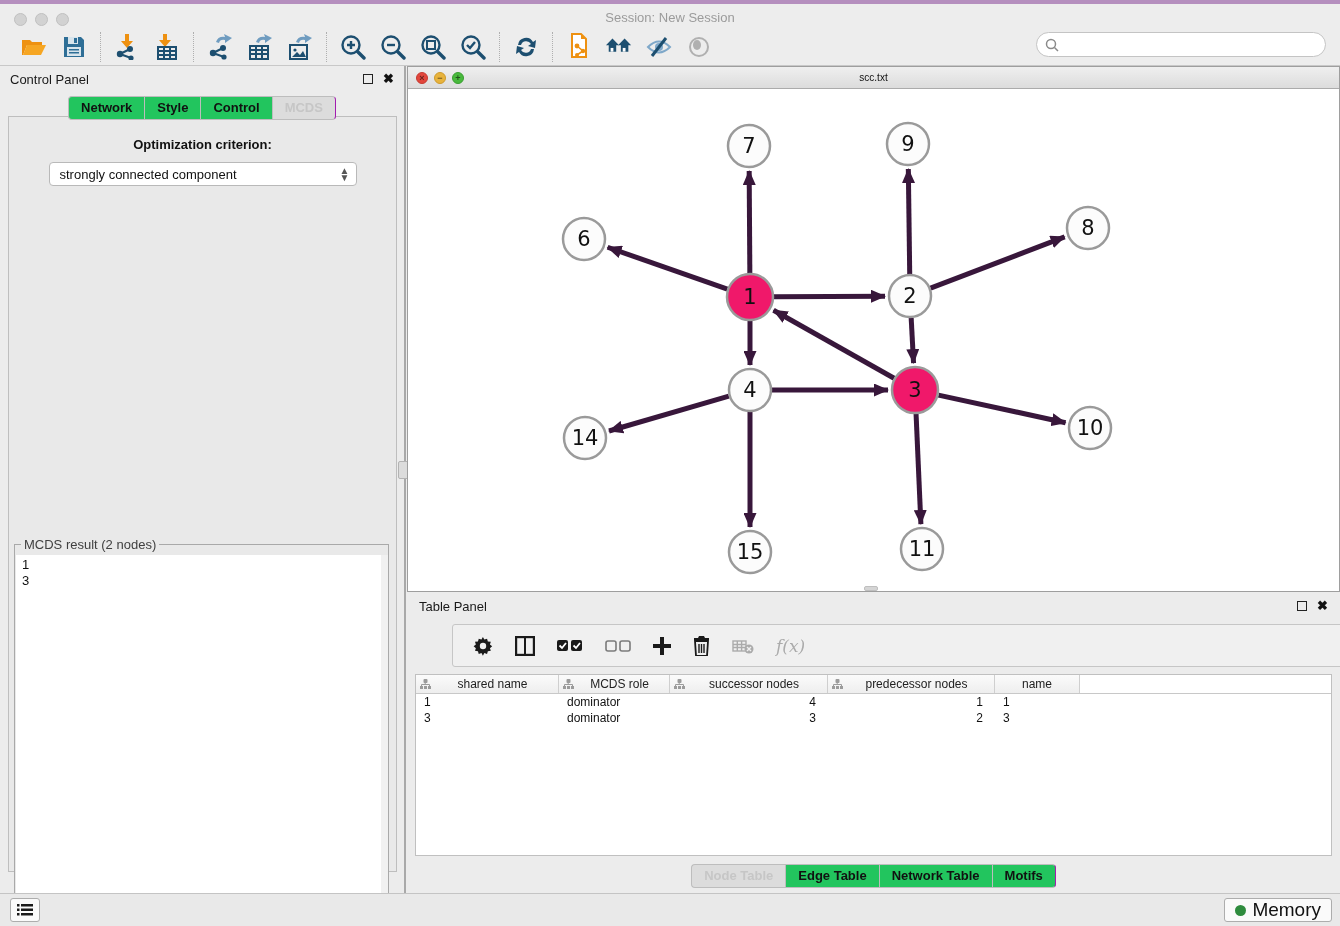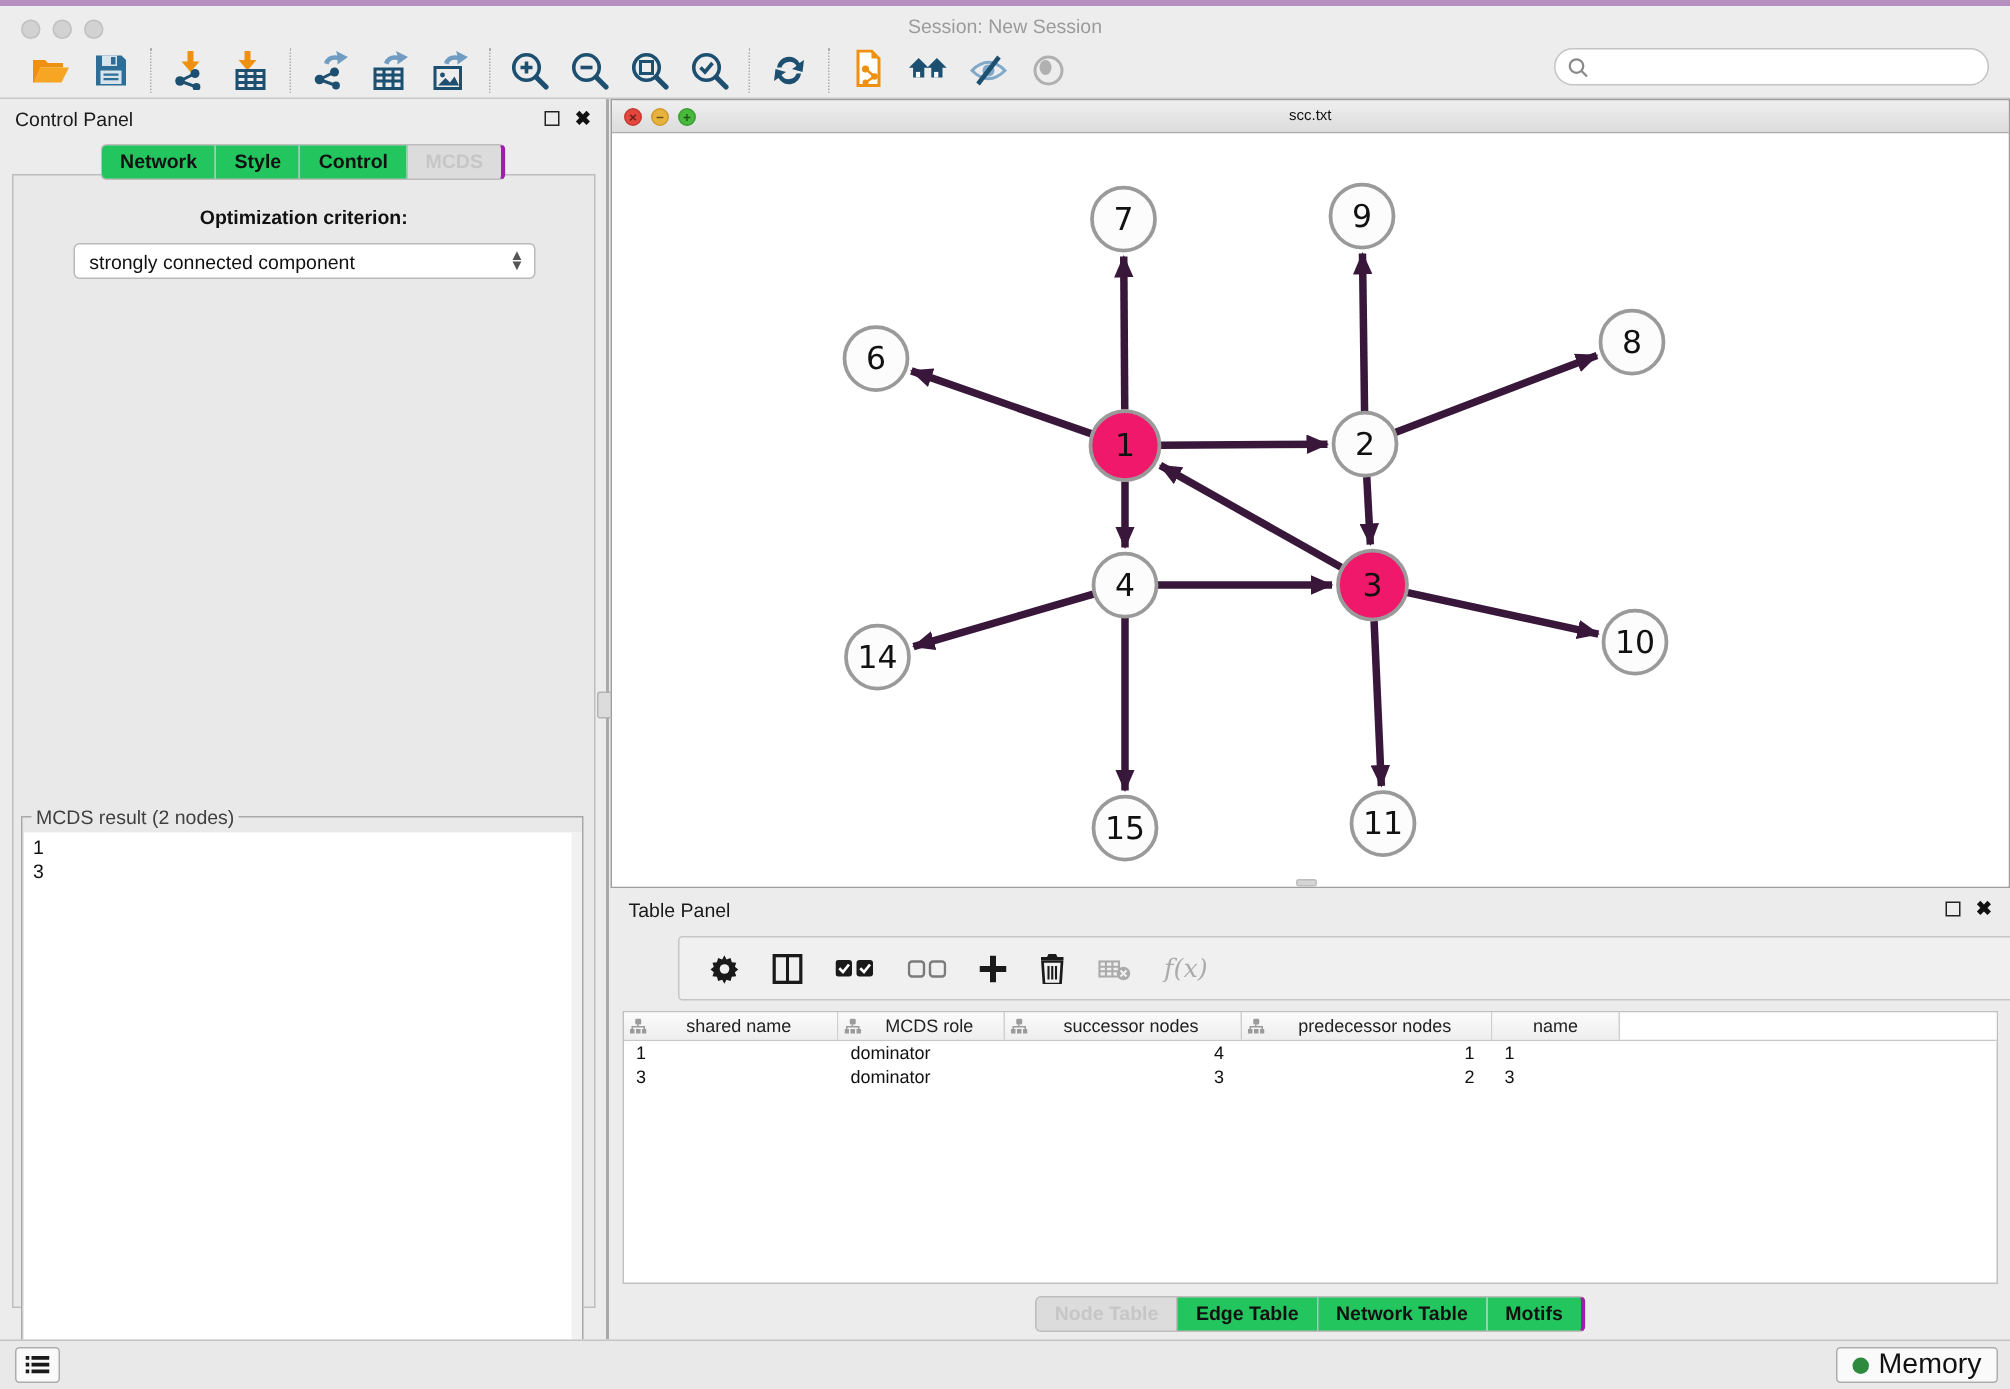--- a/index.html
+++ b/index.html
@@ -30,21 +30,21 @@
   
   .control-panel { position:absolute; left:0; top:66px; width:404px; height:827px; background:#ECECEC; }
   .panel-header { height:26px; display:flex; align-items:center; padding:0 10px; }
   .panel-header .ph-title { font-size:13px; color:#1A1A1A; flex:1; }
   .ph-icons { display:flex; gap:10px; align-items:center; }
   .float-box { width:10px; height:10px; border:1.5px solid #222; display:inline-block; }
   .close-x { font-size:13px; font-weight:bold; color:#111; line-height:10px; }
   .cp-tabs { display:flex; justify-content:center; margin-top:4px; position:relative; z-index:2; }
   .tab-btn { font-size:13px; font-weight:bold; color:#111; background:#22c55e; border:1px solid #BDBDBD; border-right:none; padding:3px 12px 4px; }
   .tab-btn:first-child { border-radius:4px 0 0 4px; }
-  .tab-btn:last-child { border-right:3px solid #a21caf; border-radius:0 4px 4px 0; }
+  .tab-btn:last-child { border-right:1px solid #a21caf; border-radius:0 4px 4px 0; }
   .tab-btn.selected { background:#DCDCDC; color:#C6C6C6; }
   .cp-content { position:absolute; left:8px; top:50px; width:389px; height:823px; max-height:756px; background:#E9E9E9; border:1px solid #BEBEBE; }
   .opt-label { text-align:center; font-size:13px; font-weight:bold; color:#111; margin-top:20px; }
   .combo { margin:10px auto 0; width:308px; height:24px; background:#FFFFFF; border:1px solid #B9B9B9; border-radius:4px; display:flex; align-items:center; padding:0 6px 0 10px; font-size:13px; color:#111; }
   .combo .combo-text { flex:1; }
   .combo .stepper { font-size:10px; color:#555; line-height:7px; text-align:center; }
   .btn-row { display:flex; justify-content:center; gap:14px; margin-top:14px; }
   .push-btn { background:#FFFFFF; border:1px solid #B9B9B9; border-radius:4px; font-size:13px; font-weight:bold; color:#111; padding:3px 14px 4px; min-width:90px; text-align:center; }
   .mcds-fieldset { position:absolute; left:5px; top:427px; width:375px; height:376px; border:1px solid #A9A9A9; background:#E9E9E9; }
   .mcds-legend { position:absolute; top:-8px; left:6px; background:#E9E9E9; font-size:13px; color:#404040; padding:0 3px; }

